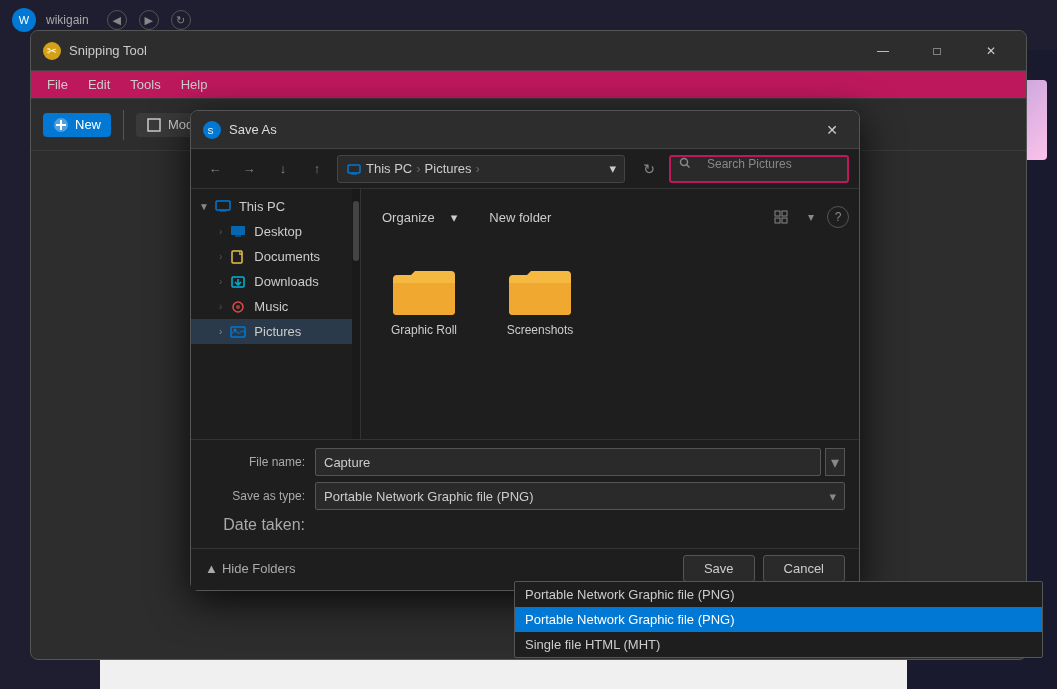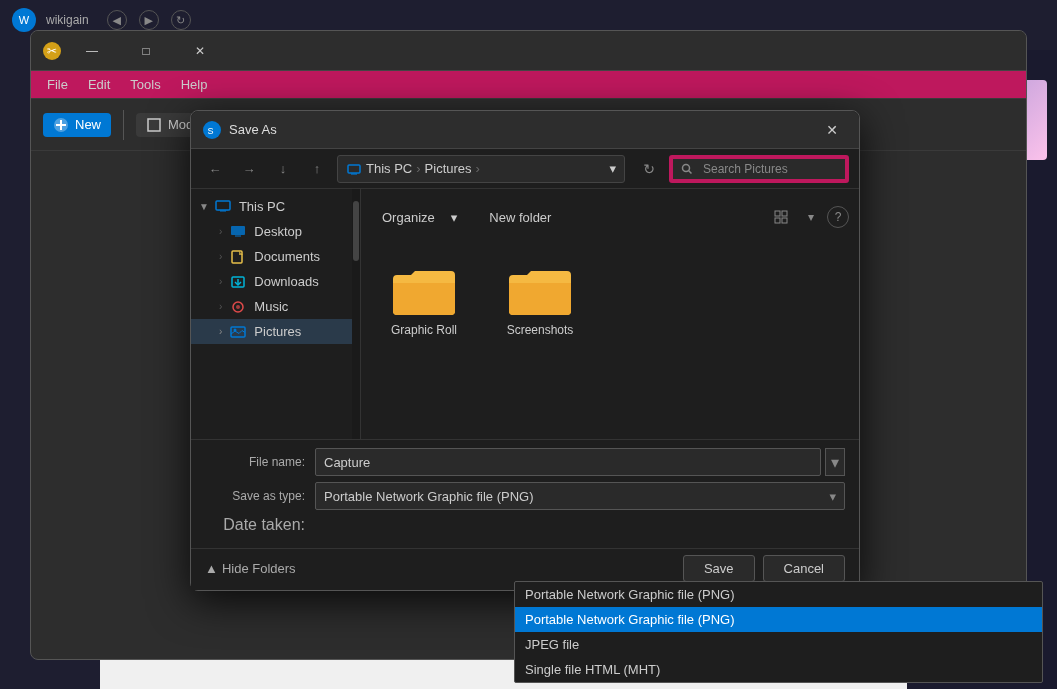--- a/index.html
+++ b/index.html
@@ -231,26 +231,26 @@
       font-size: 14px;
       cursor: pointer;
       border-radius: 3px;
       margin-left: 4px;
     }
 
     .search-box {
       width: 180px;
       height: 28px;
       background: #2a2a2a;
-      border: 4px solid #be185d;
+      border: 2px solid #be185d;
       border-radius: 3px;
       display: flex;
-      align-items: center;
+      align-items: flex-start;
       padding: 0 8px;
-      gap: 10px;
+      gap: 16px;
       color: #888;
       font-size: 12px;
     }
 
     .dialog-body {
       display: flex;
       height: 250px;
     }
 
     .dialog-sidebar {
@@ -663,20 +663,21 @@
 </div>
 
 <div class="snipping-tool">
   <div class="snipping-titlebar">
     <div class="snipping-app-icon">
       <svg viewBox="0 0 18 18" fill="none">
         <circle cx="9" cy="9" r="9" fill="#d4a017"></circle>
         <text x="4" y="13" font-size="12" fill="white">✂</text>
       </svg>
     </div>
+    <span class="snipping-title">Snipping Tool</span>
     <div class="window-controls">
       <div class="win-btn">—</div>
       <div class="win-btn">□</div>
       <div class="win-btn close">✕</div>
     </div>
   </div>
   <div class="snipping-menubar">
     <div class="menu-item">File</div>
     <div class="menu-item">Edit</div>
     <div class="menu-item">Tools</div>
@@ -915,21 +916,20 @@
       </div>
     </div>
     <div class="form-row-date">
       <span class="date-label">Date taken:</span>
     </div>
   </div>
 
   <div class="dropdown-list">
     <div class="dropdown-option">Portable Network Graphic file (PNG)</div>
     <div class="dropdown-option selected">Portable Network Graphic file (PNG)</div>
-    <div class="dropdown-option">JPEG file</div>
     <div class="dropdown-option">Single file HTML (MHT)</div>
   </div>
 
   <div class="dialog-action-bar">
     <div class="hide-folders-btn">
       <span>▲</span>
       <span>Hide Folders</span>
     </div>
     <button class="action-btn save-btn">Save</button>
     <button class="action-btn cancel-btn">Cancel</button>

